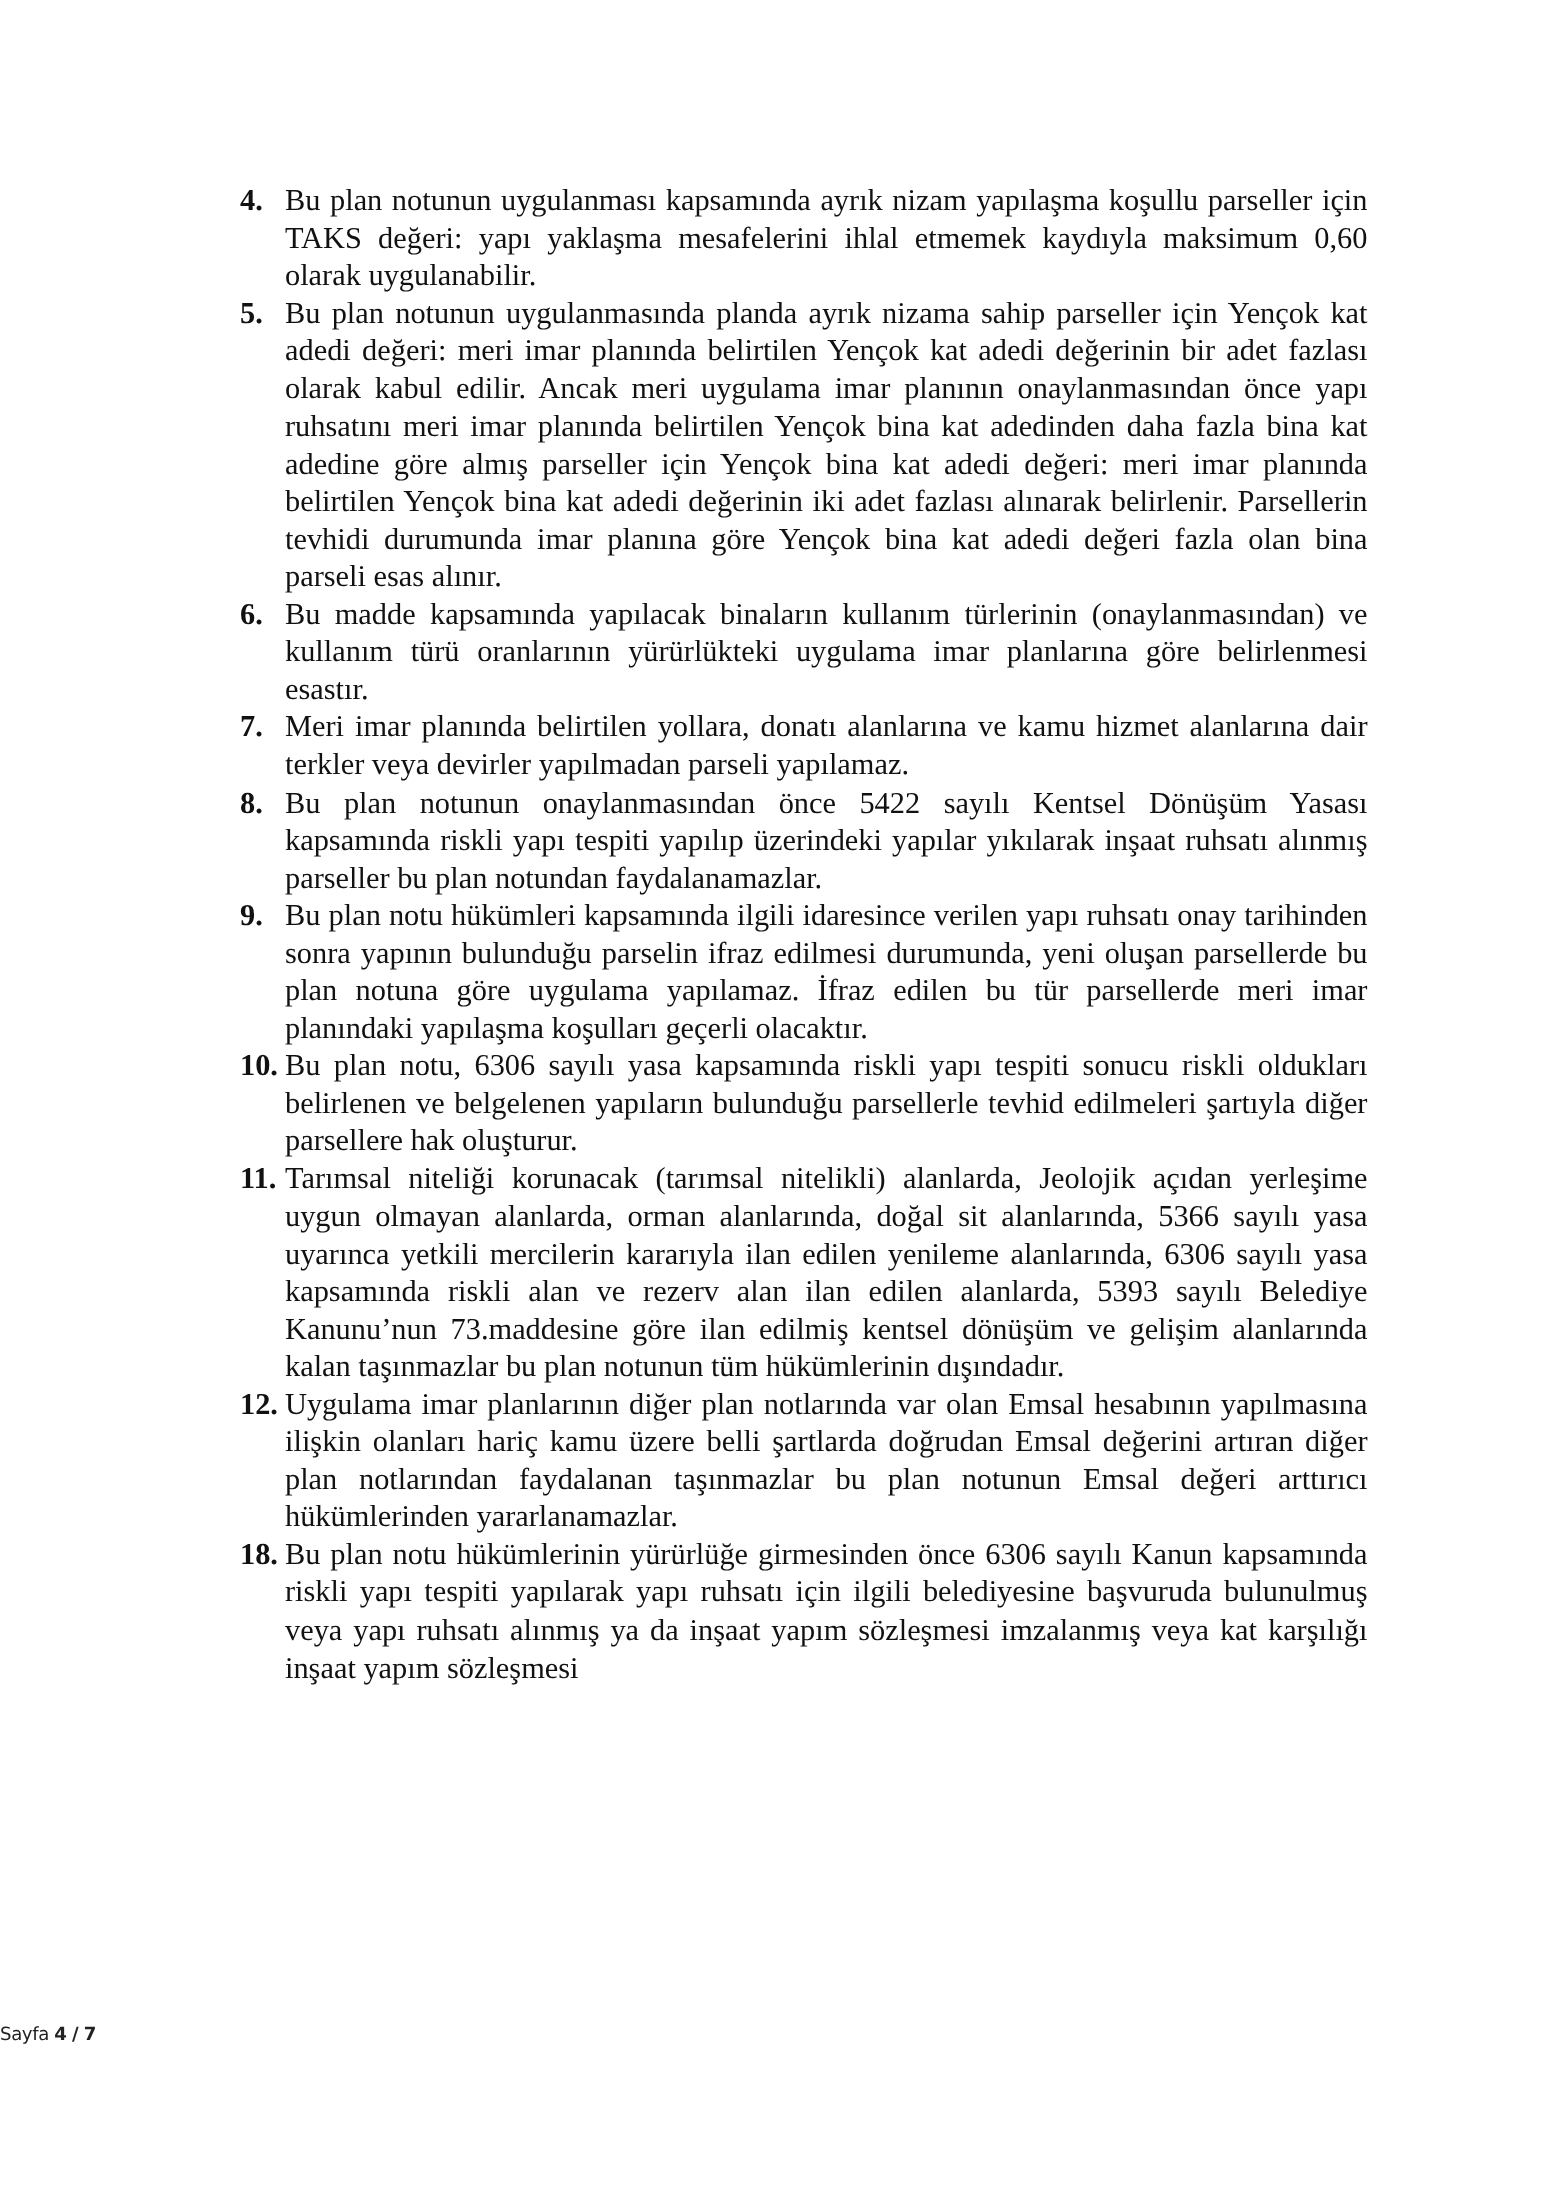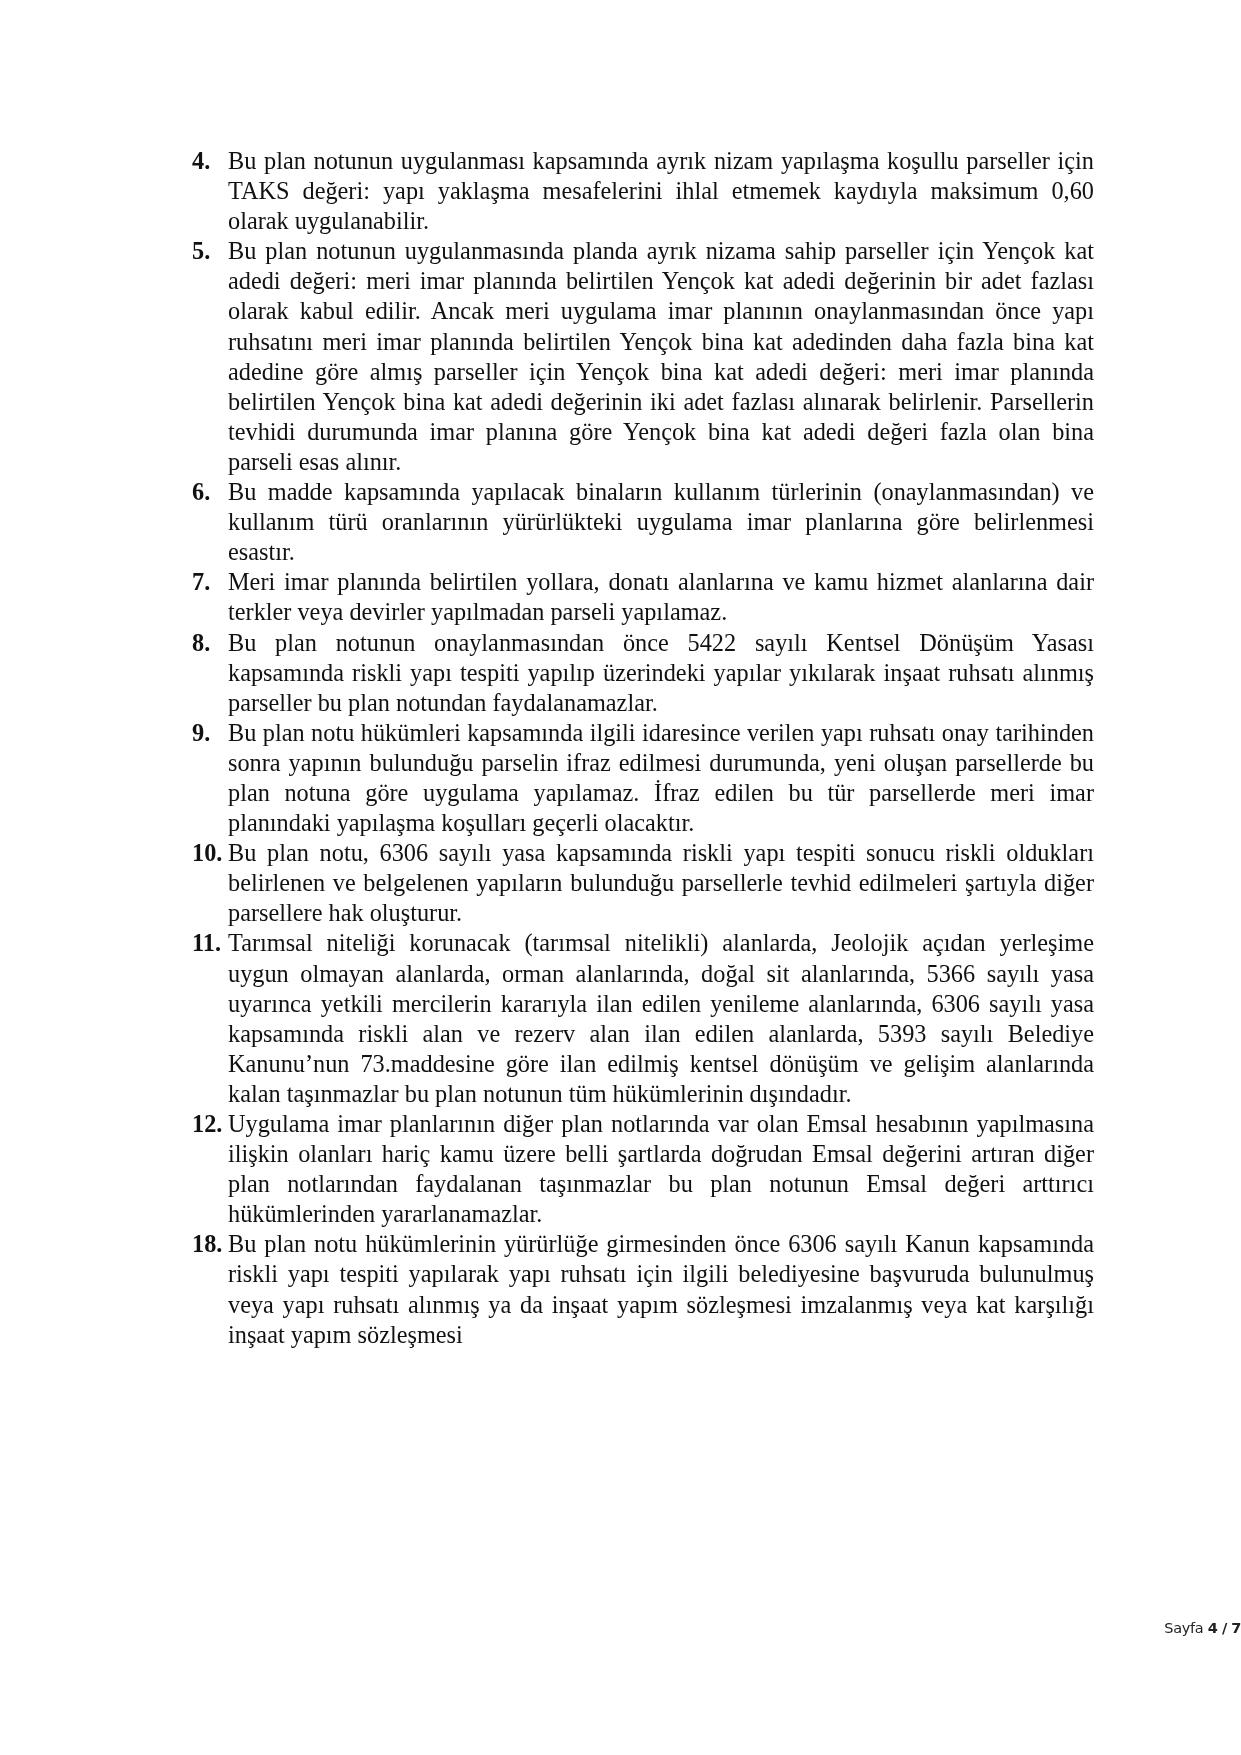--- a/index.html
+++ b/index.html
@@ -12,21 +12,21 @@
     }
     ol.notes { list-style: none; margin: 0; padding: 0; }
     .note { position: relative; padding-left: 36px; text-align: justify; }
     .note .num {
       position: absolute; left: 0; top: 0; font-weight: bold;
     }
     .note.tight .num { }
     .note.tight { padding-left: 36px; }
     .note .txt { display: block; }
     .footer {
-      position: absolute; top: 1620px; left: 0; width: 1241px; text-align: right;
+      position: absolute; top: 1620px; left: 0; width: 1241px; text-align: left;
       font-family: "DejaVu Sans", "Liberation Sans", sans-serif; font-size: 14.5px; color: #222;
       letter-spacing: -0.3px;
     }
     .footer b { font-weight: bold; }
   </style>
 </head>
 <body>
 
 <div class="page">
   <div class="content">

